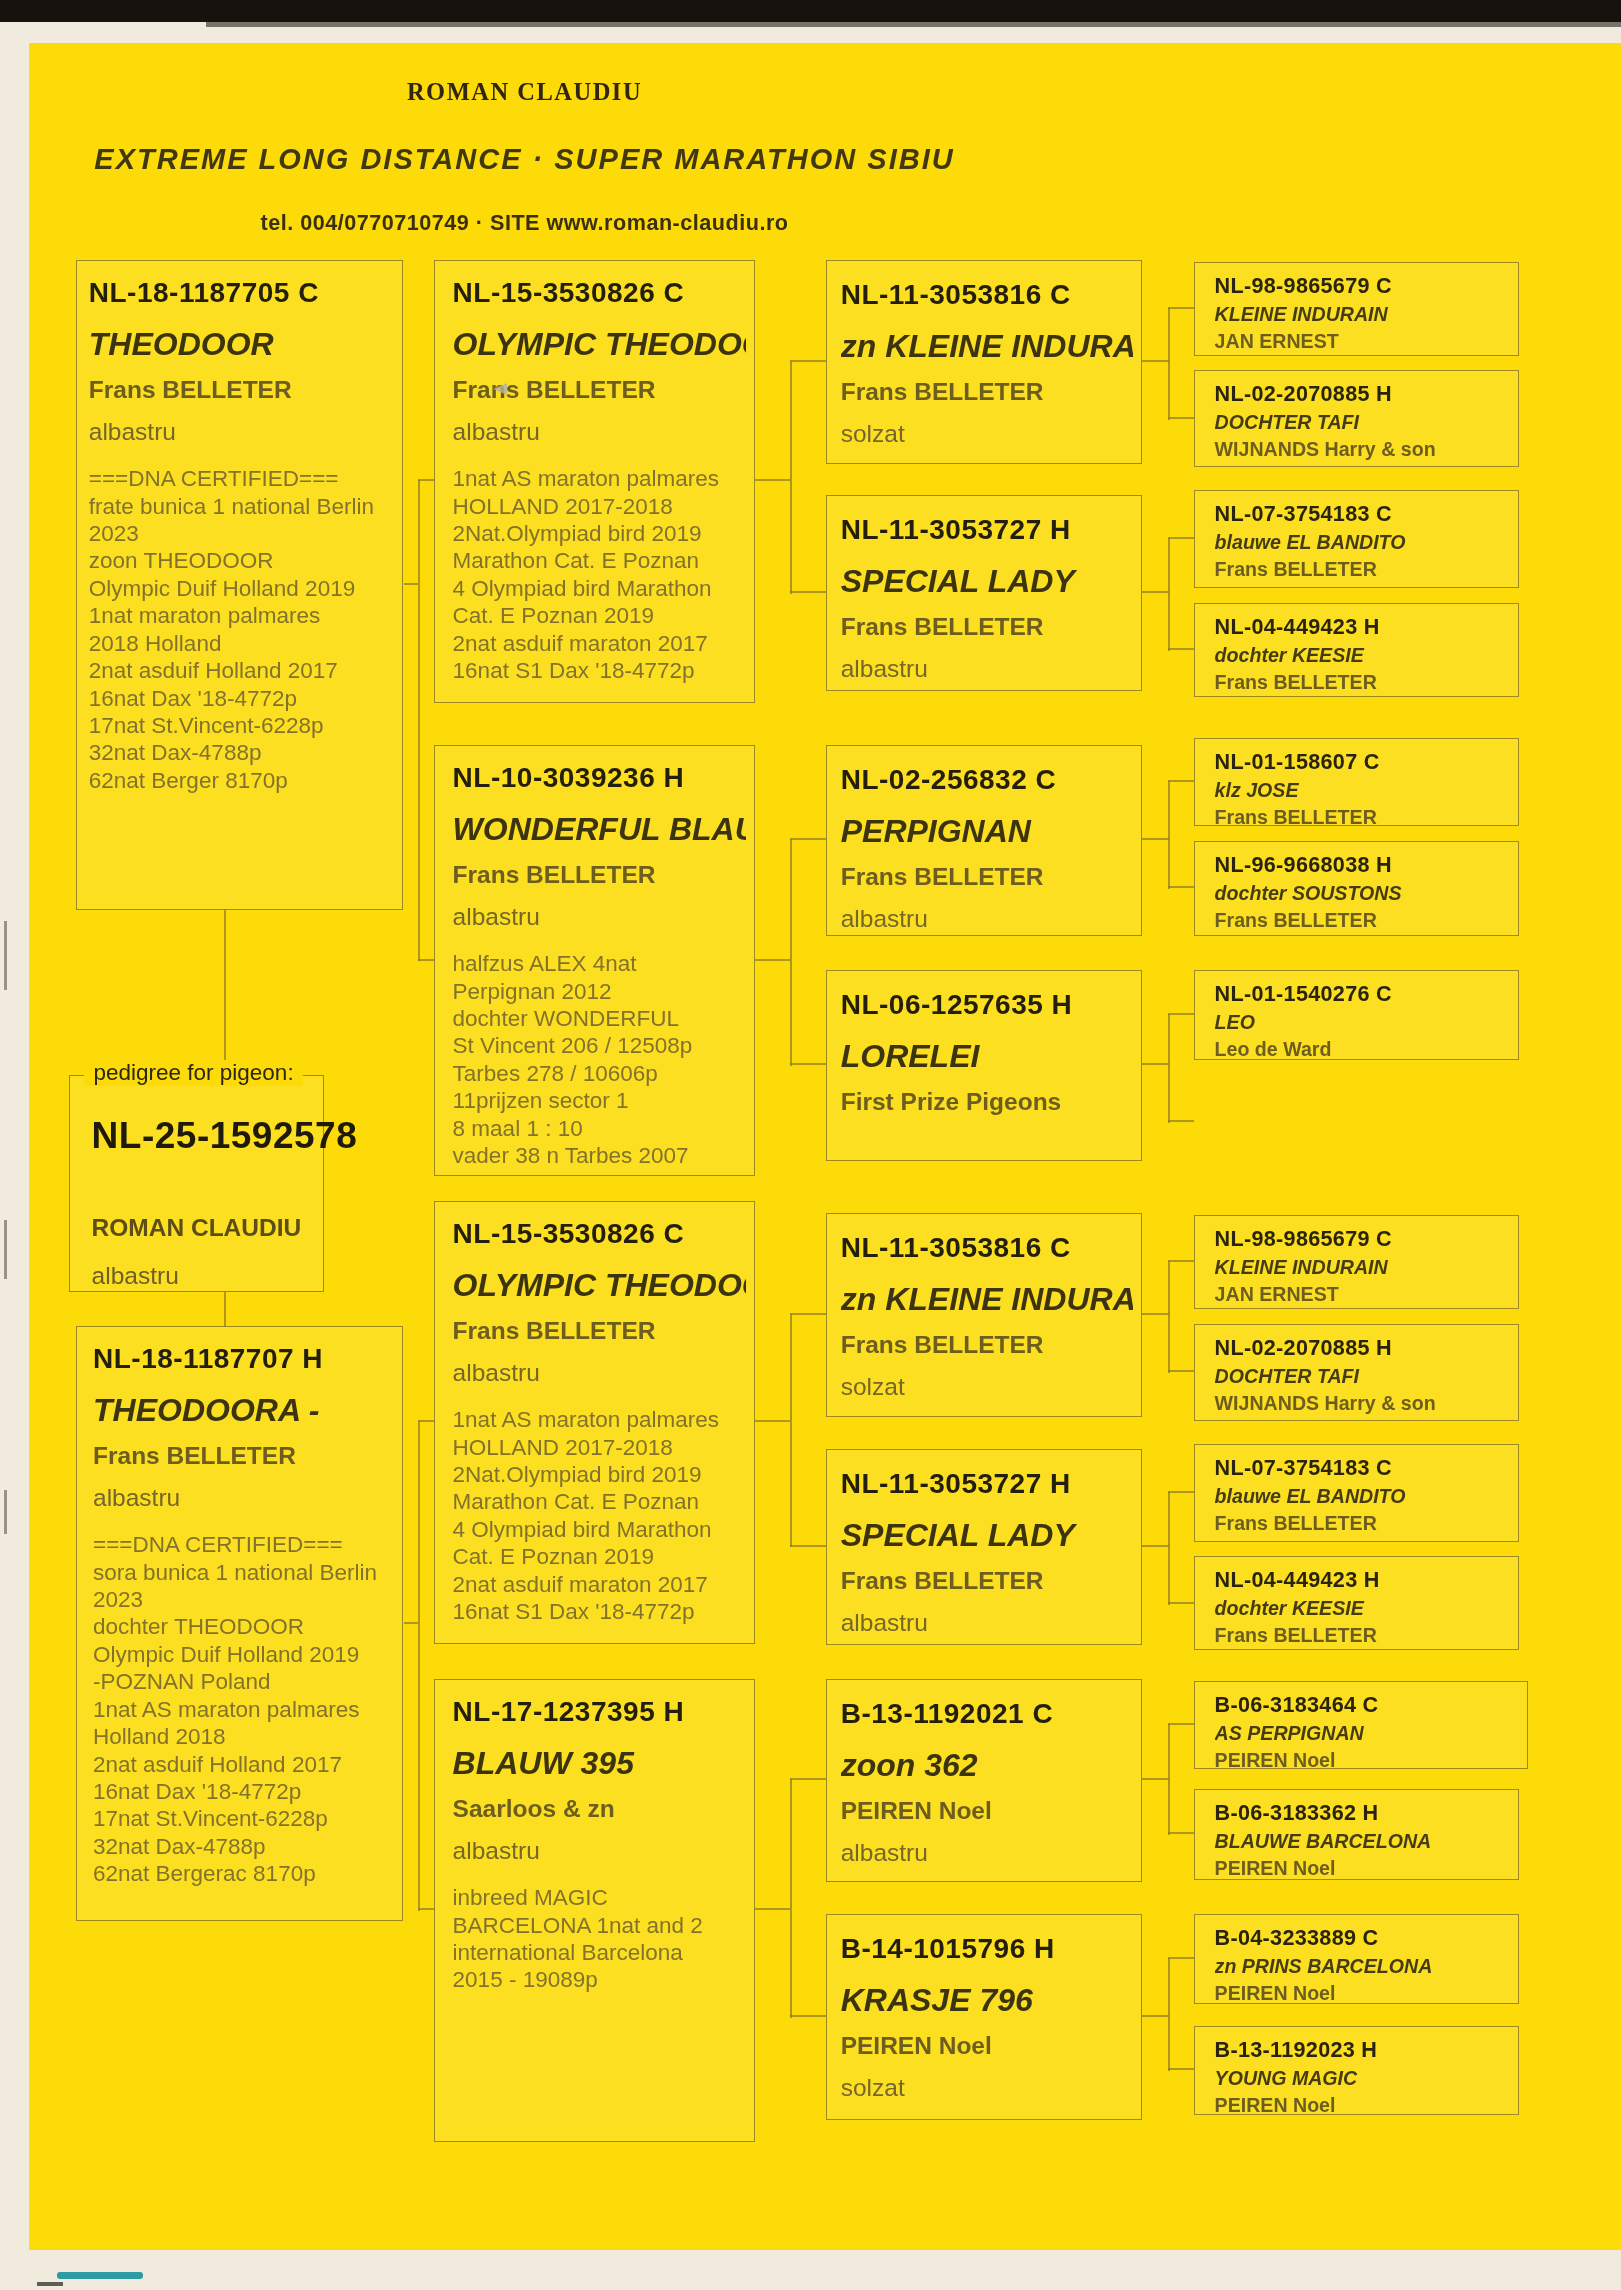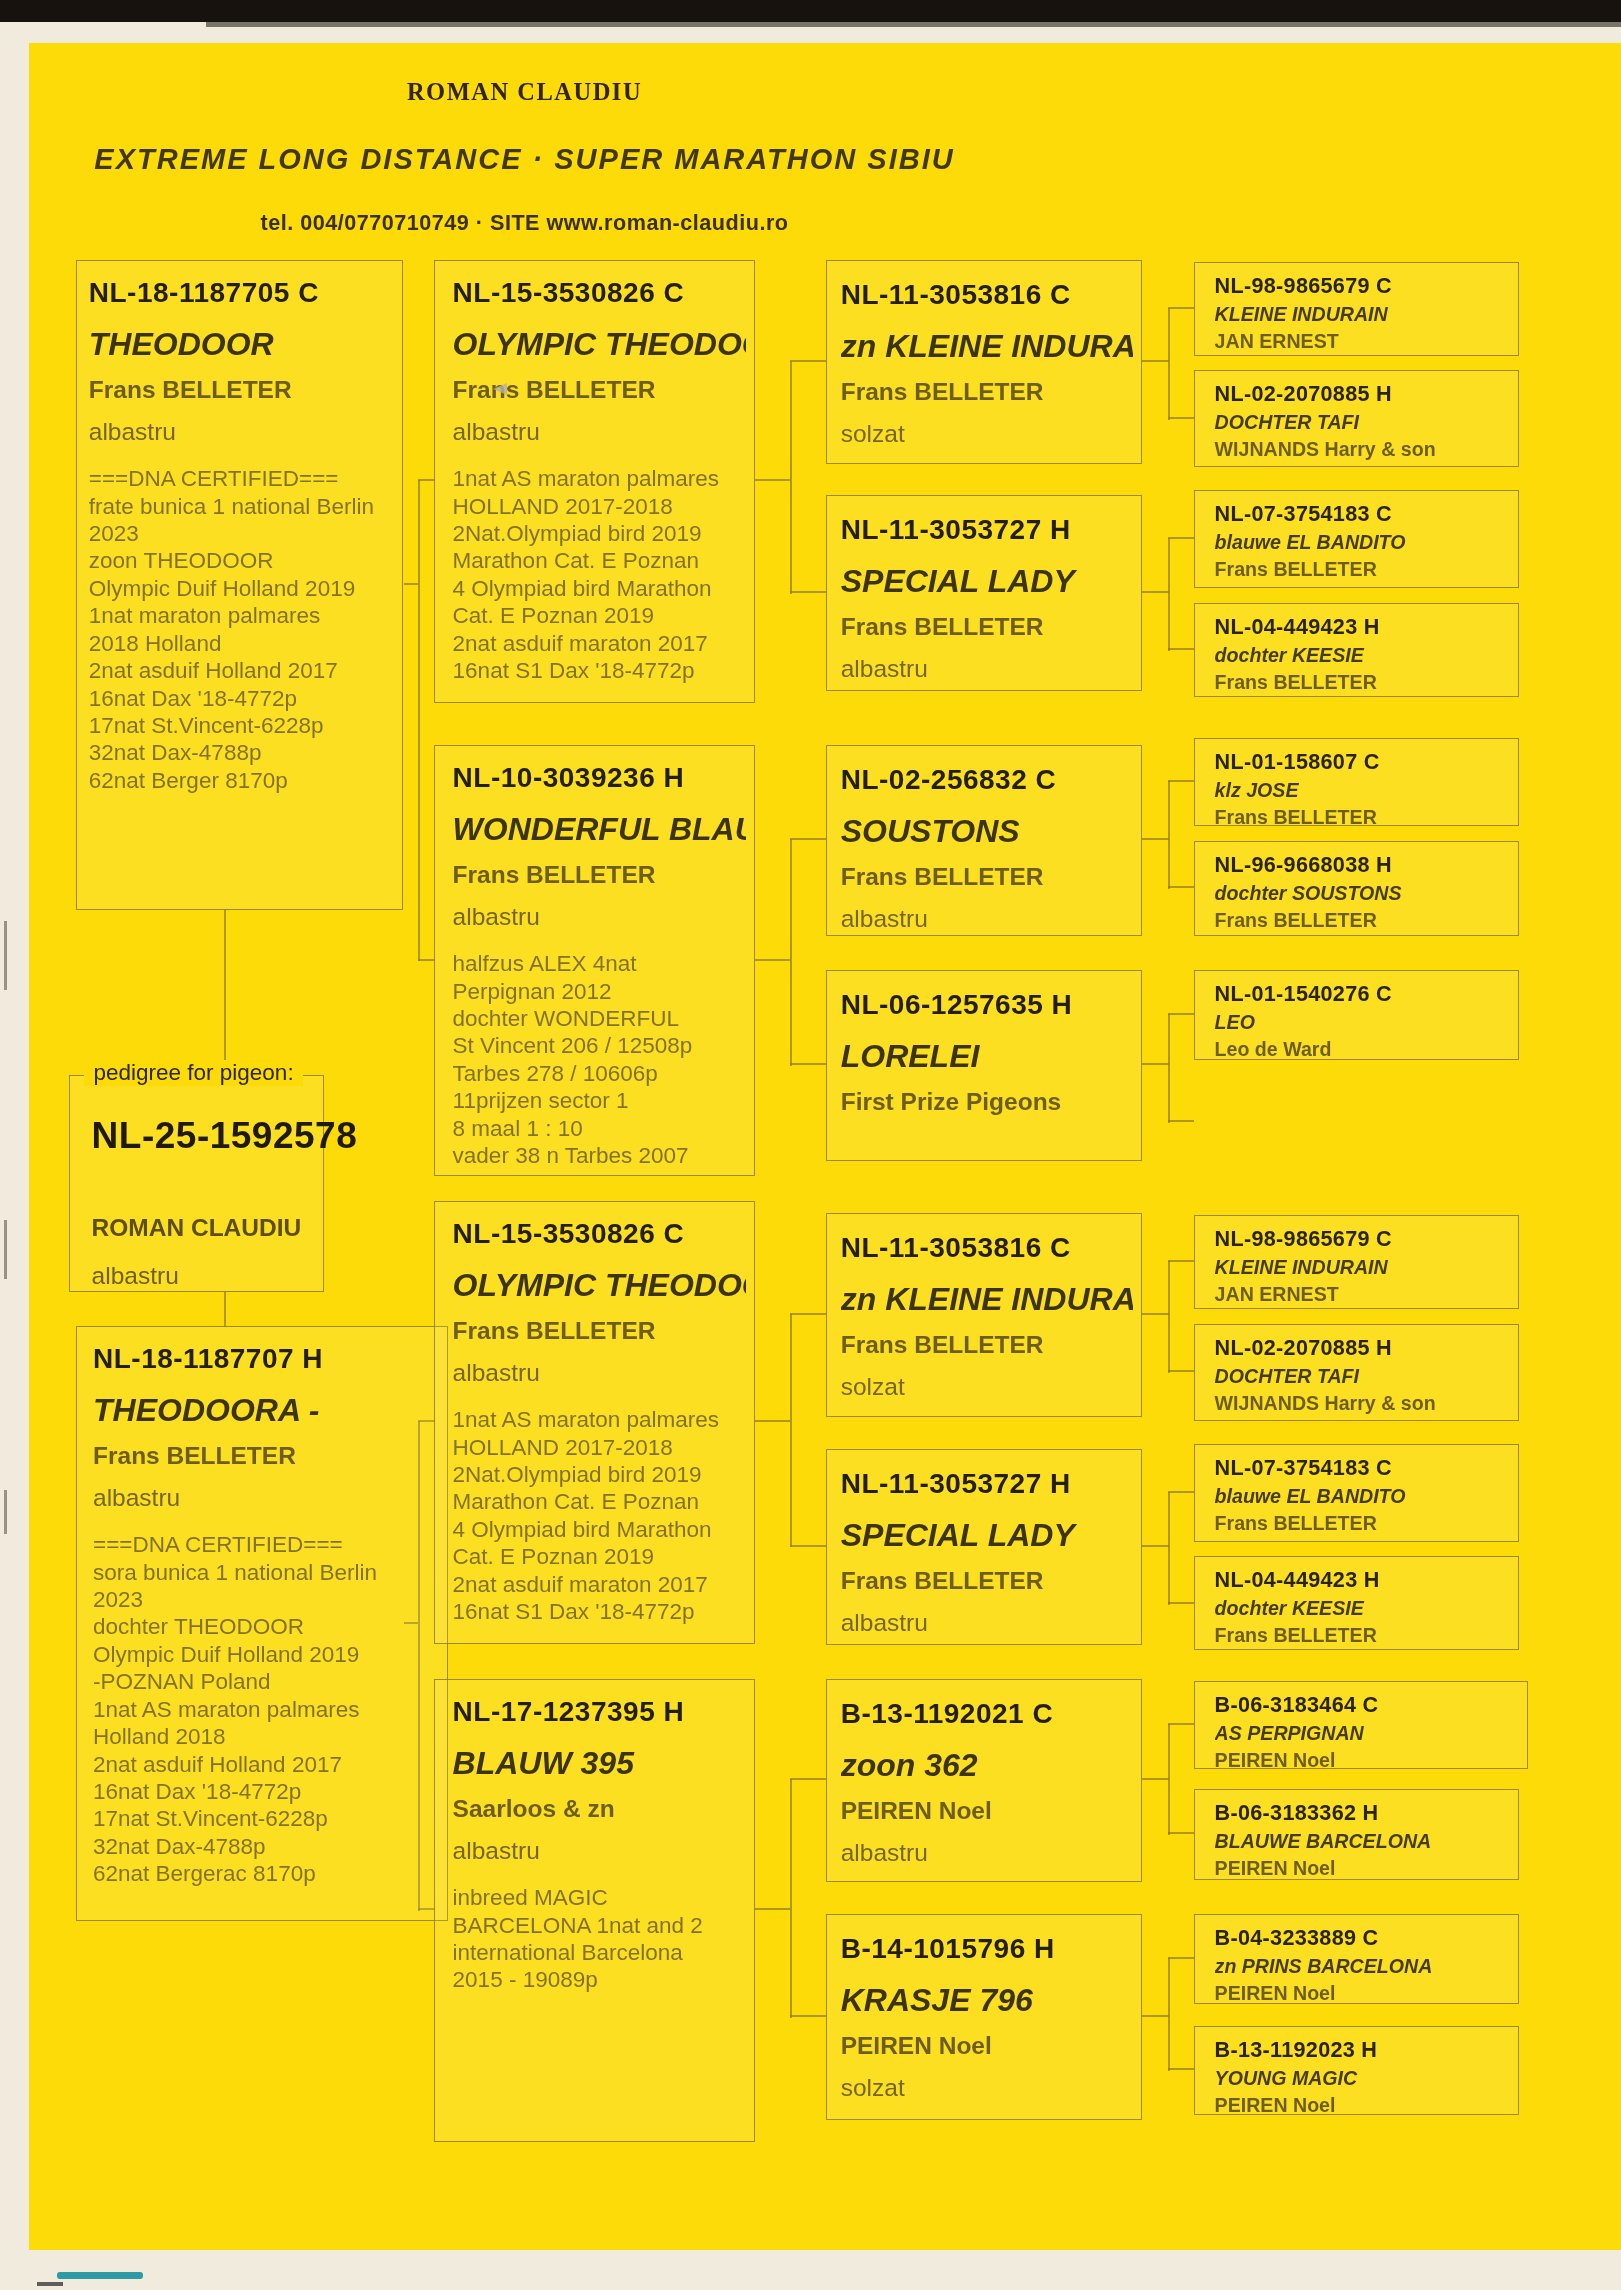--- a/index.html
+++ b/index.html
@@ -133,21 +133,21 @@
 62nat Berger 8170p</div>
   </div>
 
   <div class="pbox subject" style="left:69px;top:1075px;width:255px;height:217px;overflow:visible;">
     <div class="sublabel">pedigree for pigeon:</div>
     <div class="ring">NL-25-1592578</div>
     <div class="owner">ROMAN CLAUDIU</div>
     <div class="colorword">albastru</div>
   </div>
 
-  <div class="pbox c1" style="left:76px;top:1326px;width:372px;height:595px;padding-left:16px;">
+  <div class="pbox c1" style="left:76px;top:1326px;width:327px;height:595px;padding-left:16px;">
     <div class="ring">NL-18-1187707 H</div>
     <div class="pname">THEODOORA -</div>
     <div class="fancier">Frans BELLETER</div>
     <div class="colorword">albastru</div>
     <div class="details">===DNA CERTIFIED===
 sora bunica 1 national Berlin
 2023
 dochter THEODOOR
 Olympic Duif Holland 2019
 -POZNAN Poland
@@ -220,21 +220,21 @@
     <div class="colorword">solzat</div>
   </div>
   <div class="pbox c3" style="left:826px;top:495px;width:316px;height:196px;">
     <div class="ring">NL-11-3053727 H</div>
     <div class="pname">SPECIAL LADY</div>
     <div class="fancier">Frans BELLETER</div>
     <div class="colorword">albastru</div>
   </div>
   <div class="pbox c3" style="left:826px;top:745px;width:316px;height:191px;">
     <div class="ring">NL-02-256832 C</div>
-    <div class="pname">SOUSTONS</div>
+    <div class="pname">PERPIGNAN</div>
     <div class="fancier">Frans BELLETER</div>
     <div class="colorword">albastru</div>
   </div>
   <div class="pbox c3" style="left:826px;top:970px;width:316px;height:191px;">
     <div class="ring">NL-06-1257635 H</div>
     <div class="pname">LORELEI</div>
     <div class="fancier">First Prize Pigeons</div>
     <div class="colorword"></div>
   </div>
   <div class="pbox c3" style="left:826px;top:1213px;width:316px;height:204px;">

